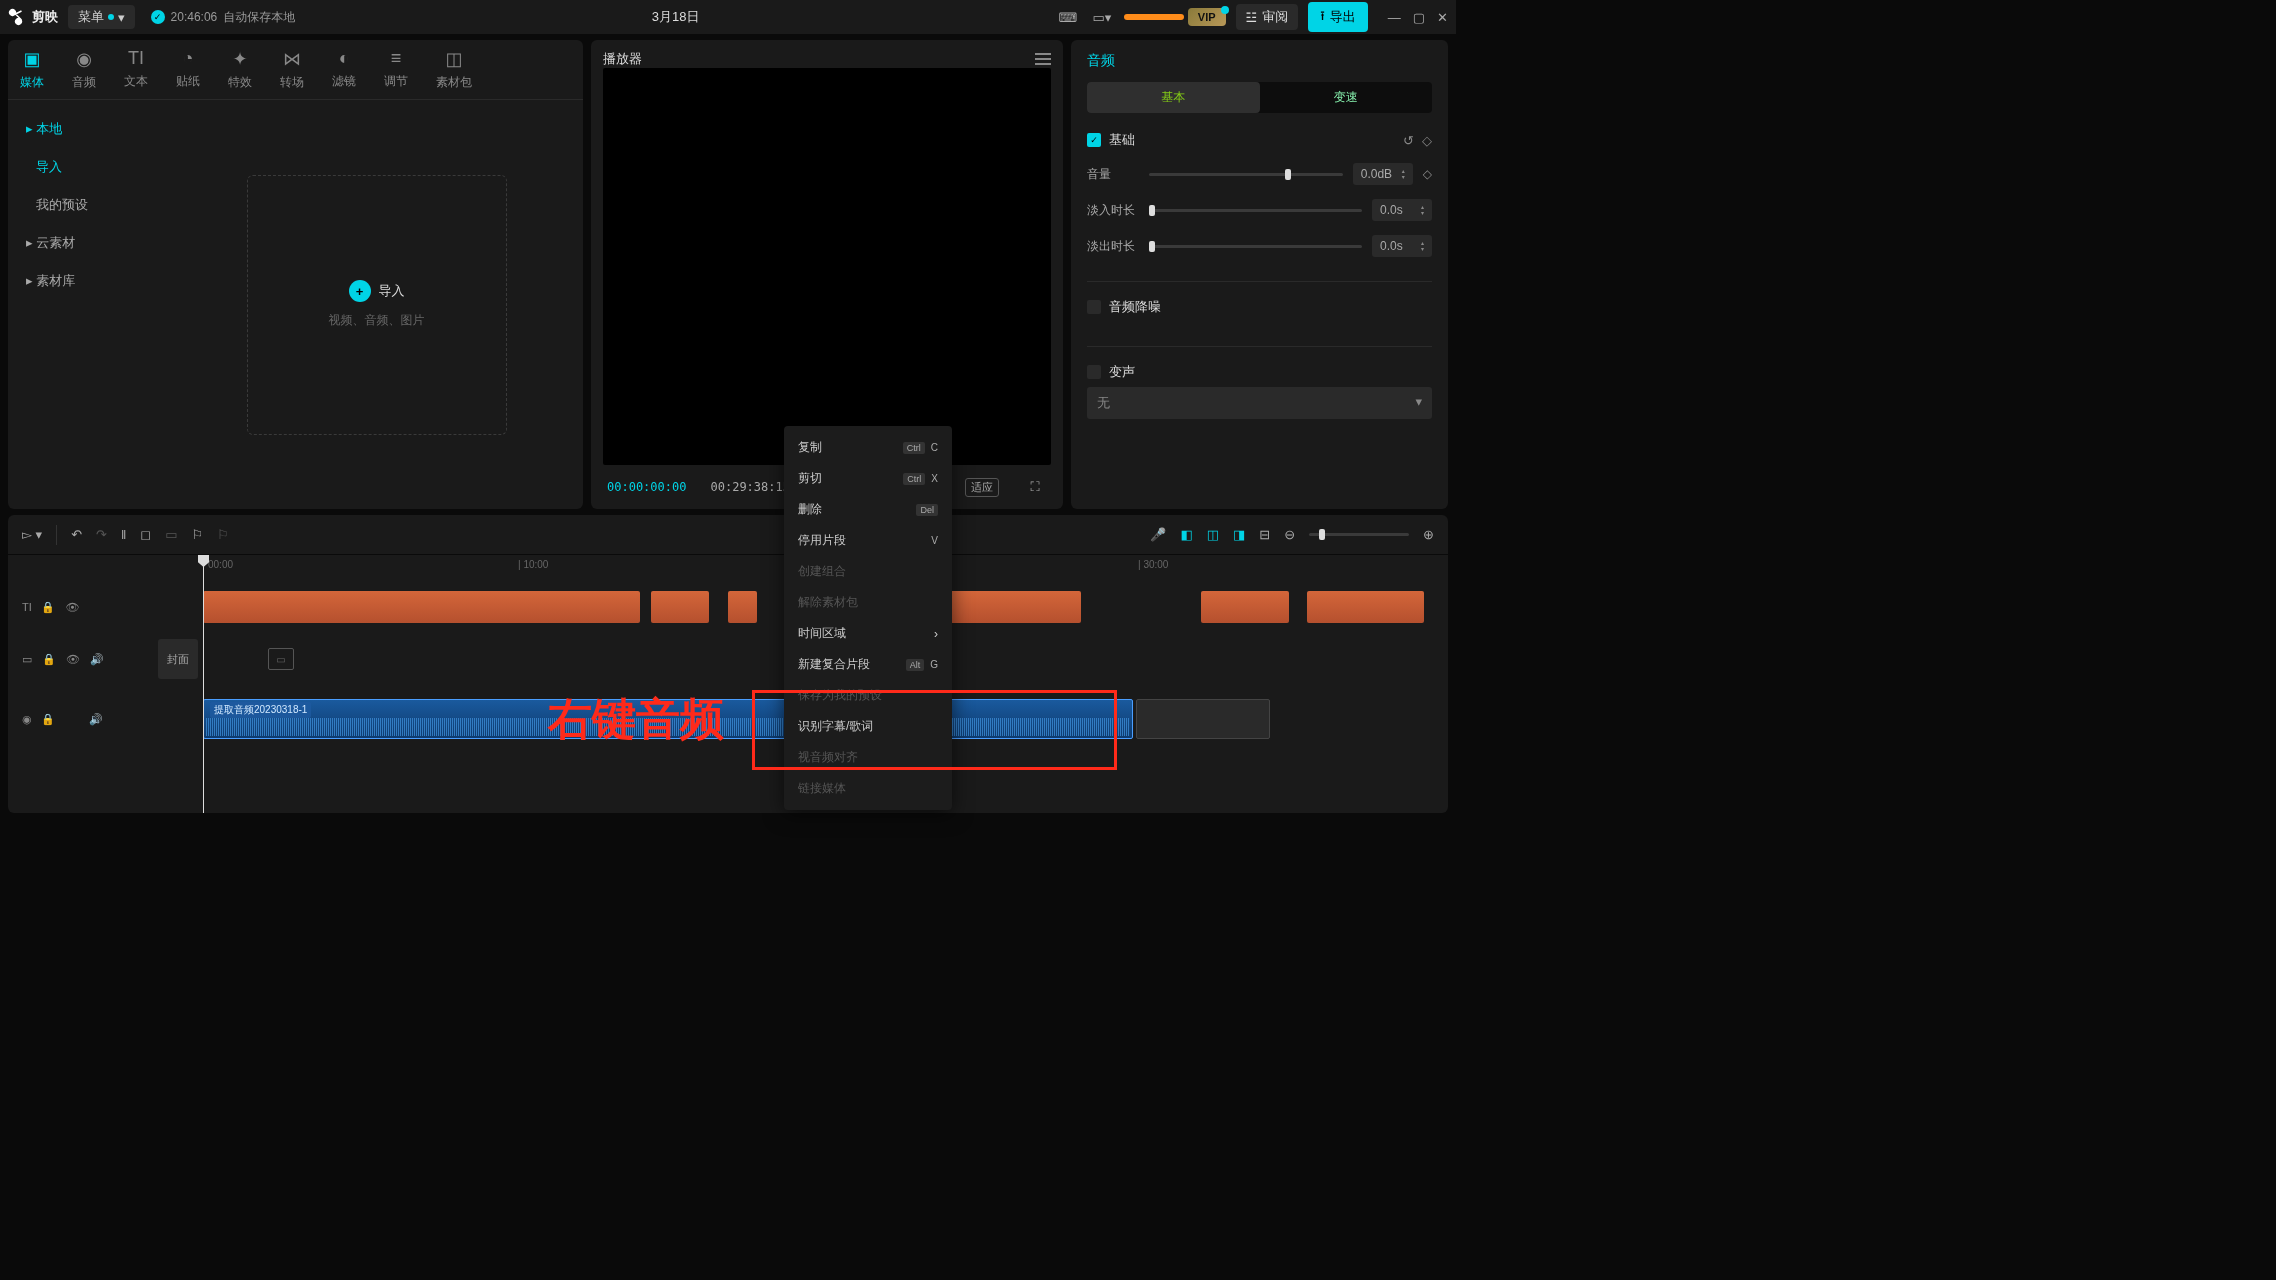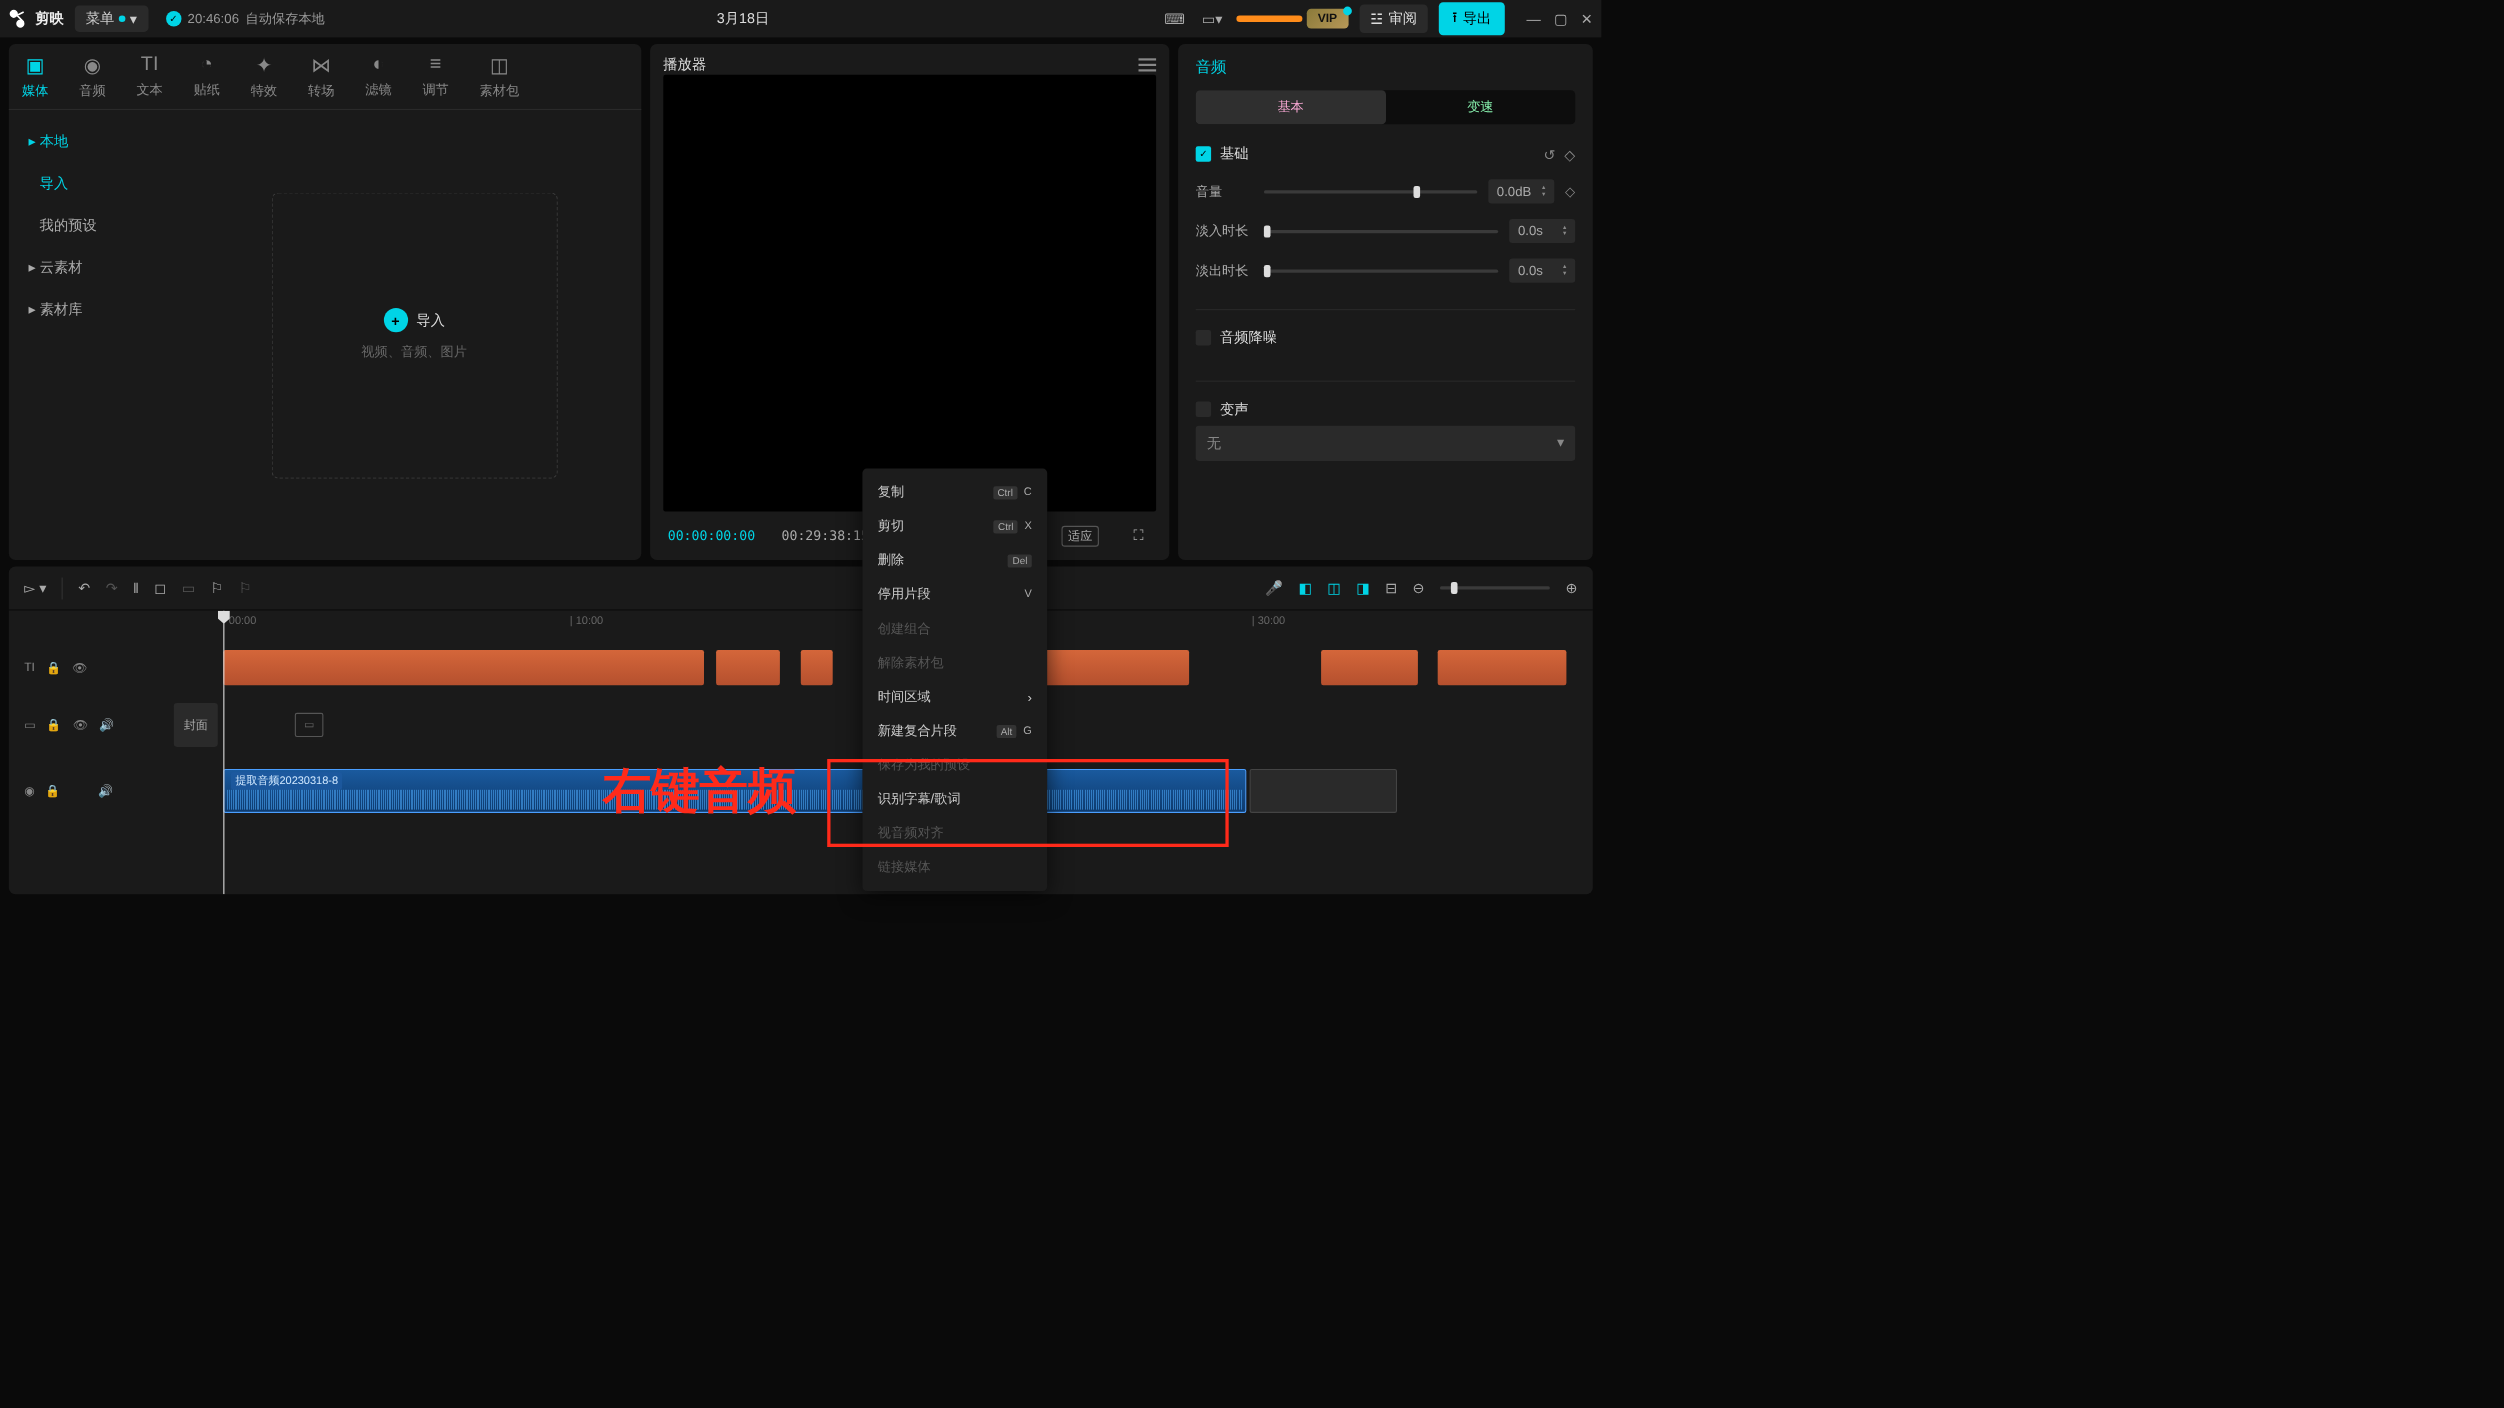--- a/index.html
+++ b/index.html
@@ -53,21 +53,21 @@
 .timecode-cur { color:#00d4e6; font-family: monospace; font-size:12px;}
 .timecode-dur { color:#aaa; font-family: monospace; font-size:12px;}
 .player-spacer { flex:1; }
 .adapt-badge { border:1px solid #555; border-radius:3px; padding:1px 5px; font-size:11px; }
 
 
 .props-panel { flex:1; background:#1a1a1a; border-radius:6px; padding: 12px 16px; display:flex; flex-direction:column; }
 .props-title { color:#00d4e6; font-size:14px; margin-bottom:12px; }
 .props-tabs { display:flex; background:#0d0d0d; border-radius:4px; margin-bottom:18px; }
 .props-tab { flex:1; text-align:center; padding:7px; color:#86efac; cursor:pointer; font-size:12px;}
-.props-tab.active { background:#2f2f2f; color:#f9a8d4; border-radius:4px; }
+.props-tab.active { background:#2f2f2f; color:#84cc16; border-radius:4px; }
 .section-head { display:flex; align-items:center; justify-content:space-between; margin-bottom:14px; }
 .section-check { display:flex; align-items:center; gap:8px; color:#ddd; }
 .checkbox { width:14px; height:14px; background:#00d4e6; border-radius:2px; display:flex; align-items:center; justify-content:center; color:#000; font-size:9px; }
 .checkbox.empty { background:#2a2a2a; }
 .diamond-icons { display:flex; gap:8px; color:#888; }
 .prop-row { display:flex; align-items:center; gap:10px; margin-bottom:14px; color:#aaa; font-size:12px;}
 .prop-label { width:52px; }
 .slider { flex:1; height:3px; background:#3a3a3a; border-radius:2px; position:relative; }
 .slider-thumb { position:absolute; top:-4px; width:6px; height:11px; background:#ddd; border-radius:2px; }
 .value-box { background:#2a2a2a; border-radius:3px; padding:4px 8px; min-width:60px; text-align:center; display:flex; align-items:center; justify-content:space-between; gap:4px; }
@@ -370,21 +370,21 @@
 
     <div class="track-row" style="margin-top:20px;">
       <div class="track-head">
         <span>◉</span>
         <span>🔒</span>
         <span style="width:14px"></span>
         <span>🔊</span>
       </div>
       <div class="track-content">
         <div class="audio-clip">
-          <span class="audio-label">提取音频20230318-8</span>
+          <span class="audio-label">提取音频20230318-1</span>
           <div class="audio-wave"></div>
         </div>
         <div class="adjust-clip"></div>
       </div>
     </div>
   </div>
 </div>
 
 <div class="ctx-menu">
   <div class="ctx-item">

